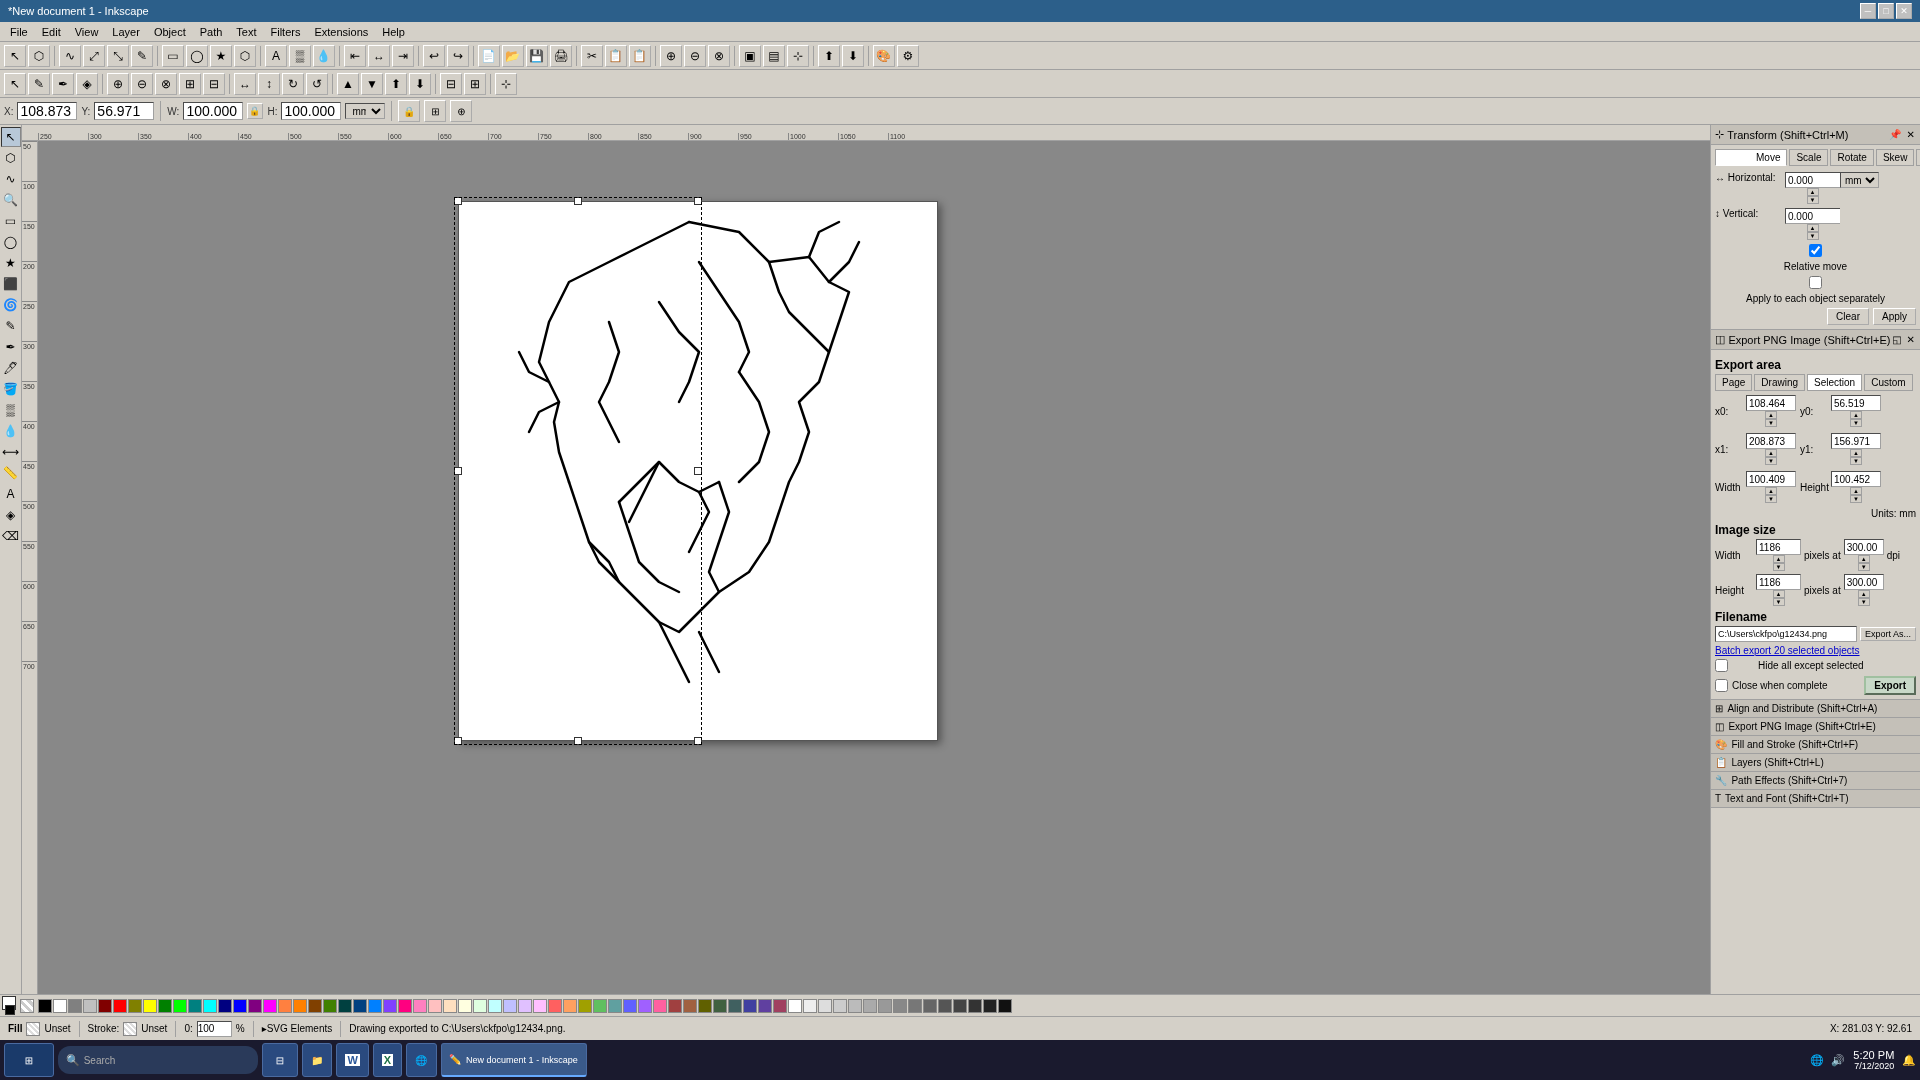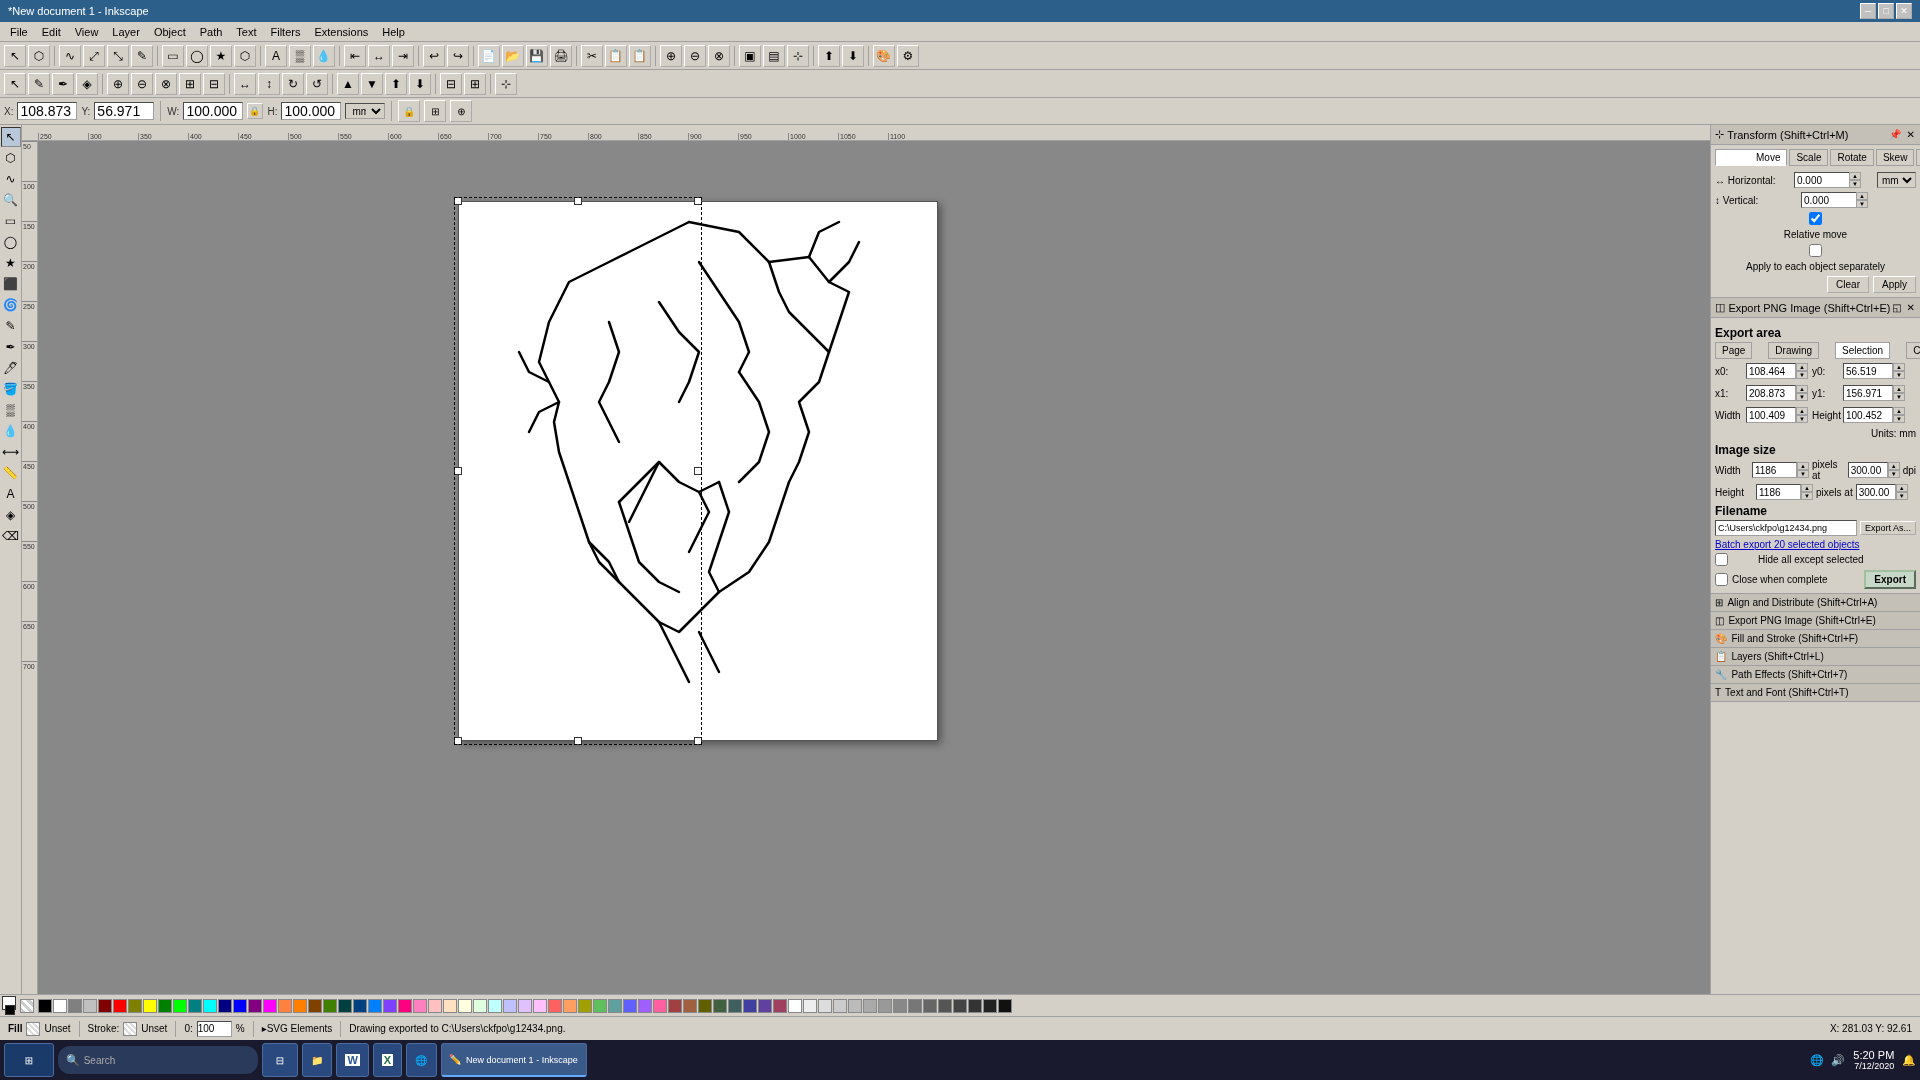--- a/index.html
+++ b/index.html
@@ -205,23 +205,22 @@
       font-size: 10px;
     }
     .transform-tab.active {
       background: white;
       border-bottom: 1px solid white;
       padding-left: 40px;
     }
 
     .field-row {
       display: flex;
-      align-items: center;
       margin-bottom: 4px;
-      gap: 16px;
+      gap: 0;
     }
     .field-label { font-size: 10px; width: 70px; }
     .checkbox-row {
       display: flex;
       align-items: center;
       gap: 4px;
       margin-bottom: 4px;
       flex-direction: column;
     }
     .checkbox-row label { font-size: 10px; }
@@ -238,21 +237,21 @@
       cursor: pointer;
       font-size: 10px;
     }
 
     
     #export-panel {
       padding: 4px;
     }
     .export-area-tabs {
       display: flex;
-      gap: 16px;
+      gap: 2px;
       margin-bottom: 4px;
     }
     .export-tab {
       padding: 2px 6px;
       background: #d4d0c8;
       border: 1px solid #a0a0a0;
       cursor: pointer;
       font-size: 10px;
     }
     .export-tab.active {
@@ -433,20 +432,21 @@
       position: absolute;
       border: 1px dashed #000;
       pointer-events: none;
     }
 
     
     .spin-input-group {
       display: flex;
       align-items: center;
       gap: 0;
+      flex-direction: column;
     }
     .spin-input {
       width: 55px;
       height: 16px;
       border: 1px inset #a0a0a0;
       background: white;
       font-size: 10px;
       padding: 0 2px;
       border-right: none;
     }

